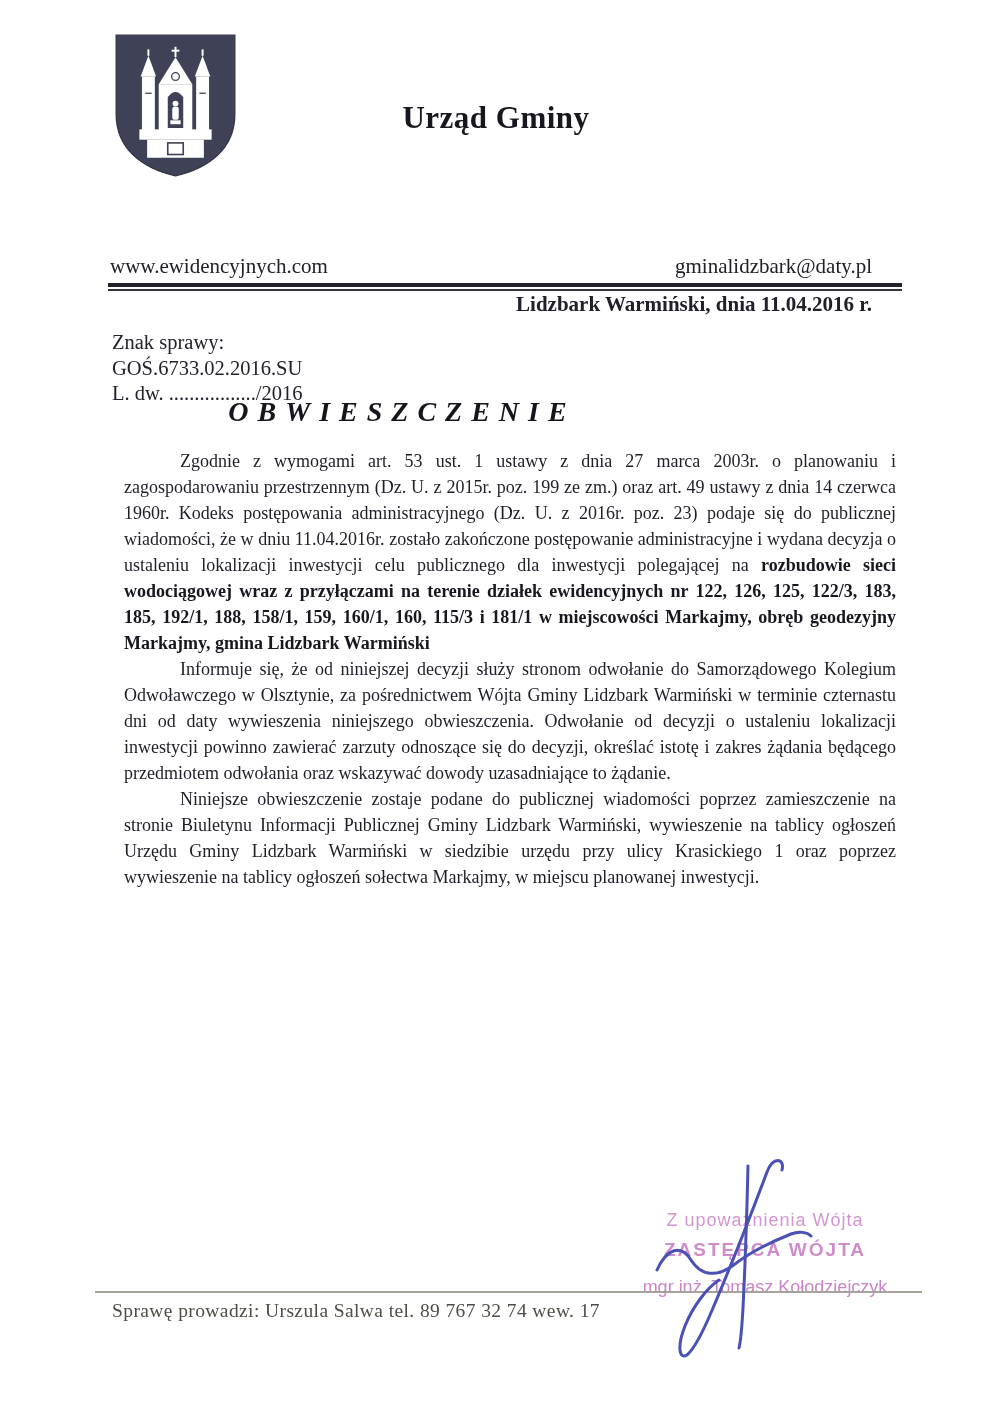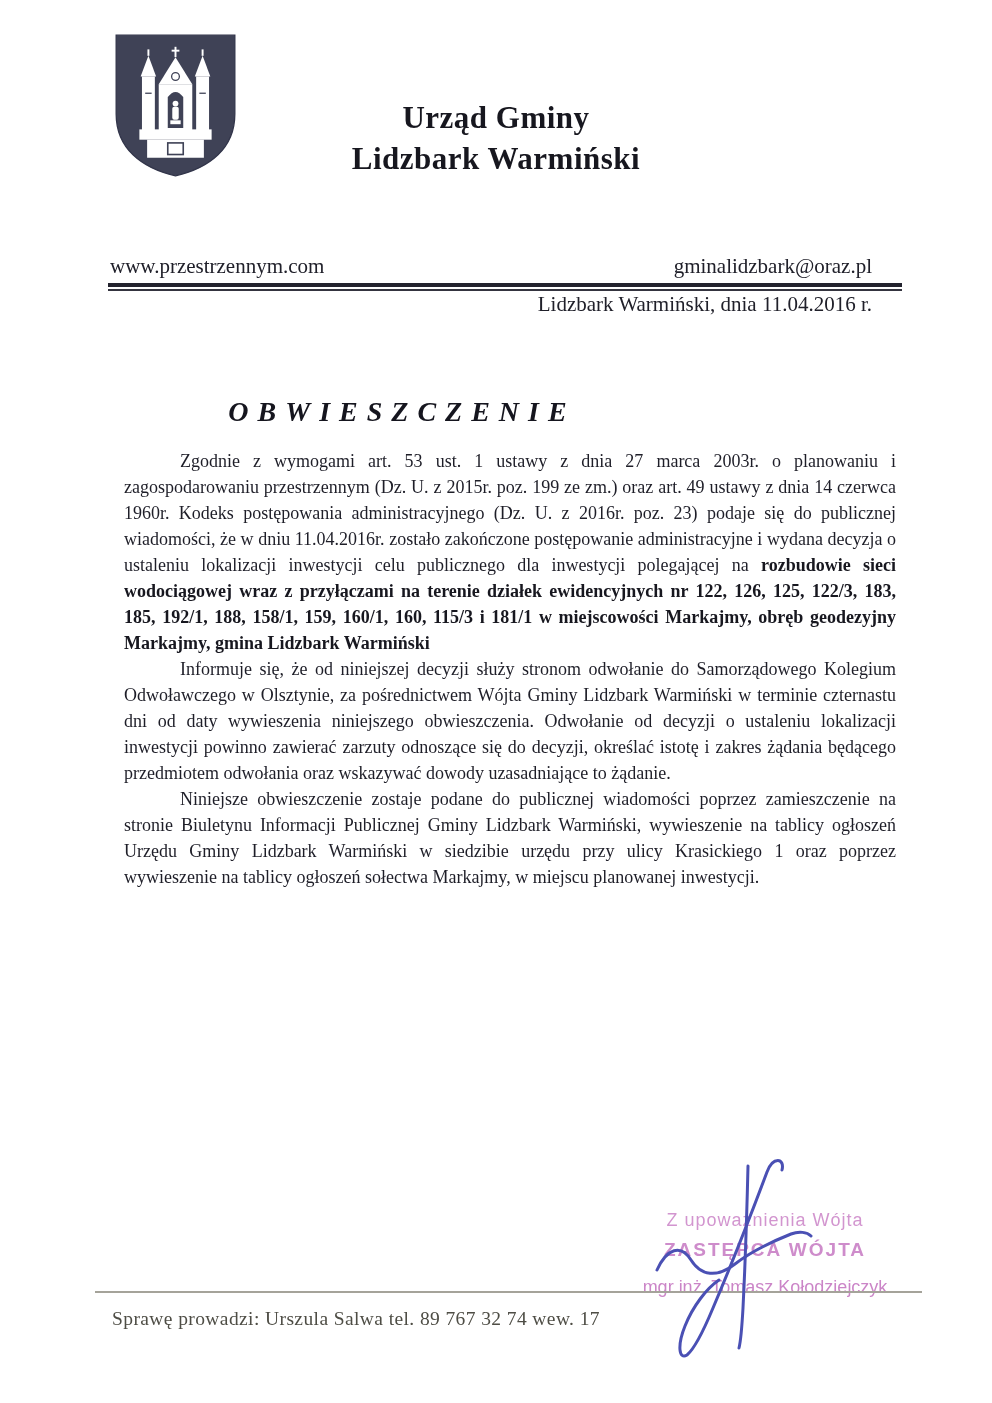--- a/index.html
+++ b/index.html
@@ -35,21 +35,21 @@
   }
 
   .rule-thick {
     position: absolute; left: 108px; top: 283px; width: 794px; height: 8px;
   }
   .rule-thick .bar1 { height: 4px; background: #23232e; }
   .rule-thick .bar2 { height: 2px; background: #34343f; margin-top: 2px; }
 
   .date-line {
     position: absolute; right: 120px; top: 292px;
-    font-size: 21px; color: #20202a;
+    font-size: 21px; color: #20202a; font-weight: bold;
   }
 
   .case-block {
     position: absolute; left: 112px; top: 330px;
     font-size: 20.5px; line-height: 25.5px; color: #22222c;
   }
 
   .doc-title {
     position: absolute; left: 0; top: 396px; width: 804px;
     text-align: center;
@@ -79,21 +79,21 @@
 
   .signature-svg { position: absolute; left: 635px; top: 1148px; width: 190px; height: 215px; z-index: 5; }
 
   
   .rule-thin {
     position: absolute; left: 95px; top: 1291px; width: 827px; height: 2px;
     background: #a5a39a;
   }
   .footer-note {
     position: absolute; left: 112px; top: 1300px;
-    font-size: 19.5px; color: #4e4d45; letter-spacing: 0.4px; margin-top: 8px;
+    font-size: 19.5px; color: #4e4d45; letter-spacing: 0.4px;
   }
 </style>
 </head>
 <body>
 
 <div class="page">
 
   <svg class="coat-of-arms" viewBox="0 0 200 230" xmlns="http://www.w3.org/2000/svg">
 
     <path d="M8,6 H192 V128 C192,182 152,212 100,224 C48,212 8,182 8,128 Z" fill="#3f4256" stroke="#32354a" stroke-width="2"></path>
@@ -120,36 +120,40 @@
 
     <path d="M88,150 V102 Q100,86 112,102 V150 Z" fill="#3f4256"></path>
 
     <circle cx="100" cy="112" r="4.5" fill="#ffffff"></circle>
     <rect x="95" y="117" width="10" height="20" rx="3" fill="#ffffff"></rect>
     <rect x="92" y="138" width="16" height="6" fill="#ffffff"></rect>
   </svg>
 
   <div class="org-title">
     <div>Urząd Gminy</div>
-    <div>Lidzbark Warmiński</div>
   </div>
 
 
   <div class="contact-row">
-    <span>www.przestrzennym.com</span>
-    <span>gminalidzbark@oraz.pl</span>
+    <span>www.ewidencyjnych.com</span>
+    <span>gminalidzbark@daty.pl</span>
   </div>
 
   <div class="rule-thick">
     <div class="bar1"></div>
     <div class="bar2"></div>
   </div>
 
   <div class="date-line">Lidzbark Warmiński, dnia 11.04.2016 r.</div>
 
+  <div class="case-block">
+    <div>Znak sprawy:</div>
+    <div>GOŚ.6733.02.2016.SU</div>
+    <div>L. dw. ................./2016</div>
+  </div>
 
   <div class="doc-title">OBWIESZCZENIE</div>
 
   <div class="body-text">
     <p><span>Zgodnie z wymogami art. 53 ust. 1 ustawy z dnia 27 marca 2003r. o planowaniu i zagospodarowaniu przestrzennym (Dz. U. z 2015r. poz. 199 ze zm.) oraz art. 49 ustawy z dnia 14 czerwca 1960r. Kodeks postępowania administracyjnego (Dz. U. z 2016r. poz. 23) podaje się do publicznej wiadomości, że w dniu 11.04.2016r. zostało zakończone postępowanie administracyjne i wydana decyzja o ustaleniu lokalizacji inwestycji celu publicznego dla inwestycji polegającej na </span><span class="bold">rozbudowie sieci wodociągowej wraz z przyłączami na terenie działek ewidencyjnych nr 122, 126, 125, 122/3, 183, 185, 192/1, 188, 158/1, 159, 160/1, 160, 115/3 i 181/1 w miejscowości Markajmy, obręb geodezyjny Markajmy, gmina Lidzbark Warmiński</span></p>
     <p>Informuje się, że od niniejszej decyzji służy stronom odwołanie do Samorządowego Kolegium Odwoławczego w Olsztynie, za pośrednictwem Wójta Gminy Lidzbark Warmiński w terminie czternastu dni od daty wywieszenia niniejszego obwieszczenia. Odwołanie od decyzji o ustaleniu lokalizacji inwestycji powinno zawierać zarzuty odnoszące się do decyzji, określać istotę i zakres żądania będącego przedmiotem odwołania oraz wskazywać dowody uzasadniające to żądanie.</p>
     <p>Niniejsze obwieszczenie zostaje podane do publicznej wiadomości poprzez zamieszczenie na stronie Biuletynu Informacji Publicznej Gminy Lidzbark Warmiński, wywieszenie na tablicy ogłoszeń Urzędu Gminy Lidzbark Warmiński w siedzibie urzędu przy ulicy Krasickiego 1 oraz poprzez wywieszenie na tablicy ogłoszeń sołectwa Markajmy, w miejscu planowanej inwestycji.</p>
   </div>
 
   <div class="stamp">

